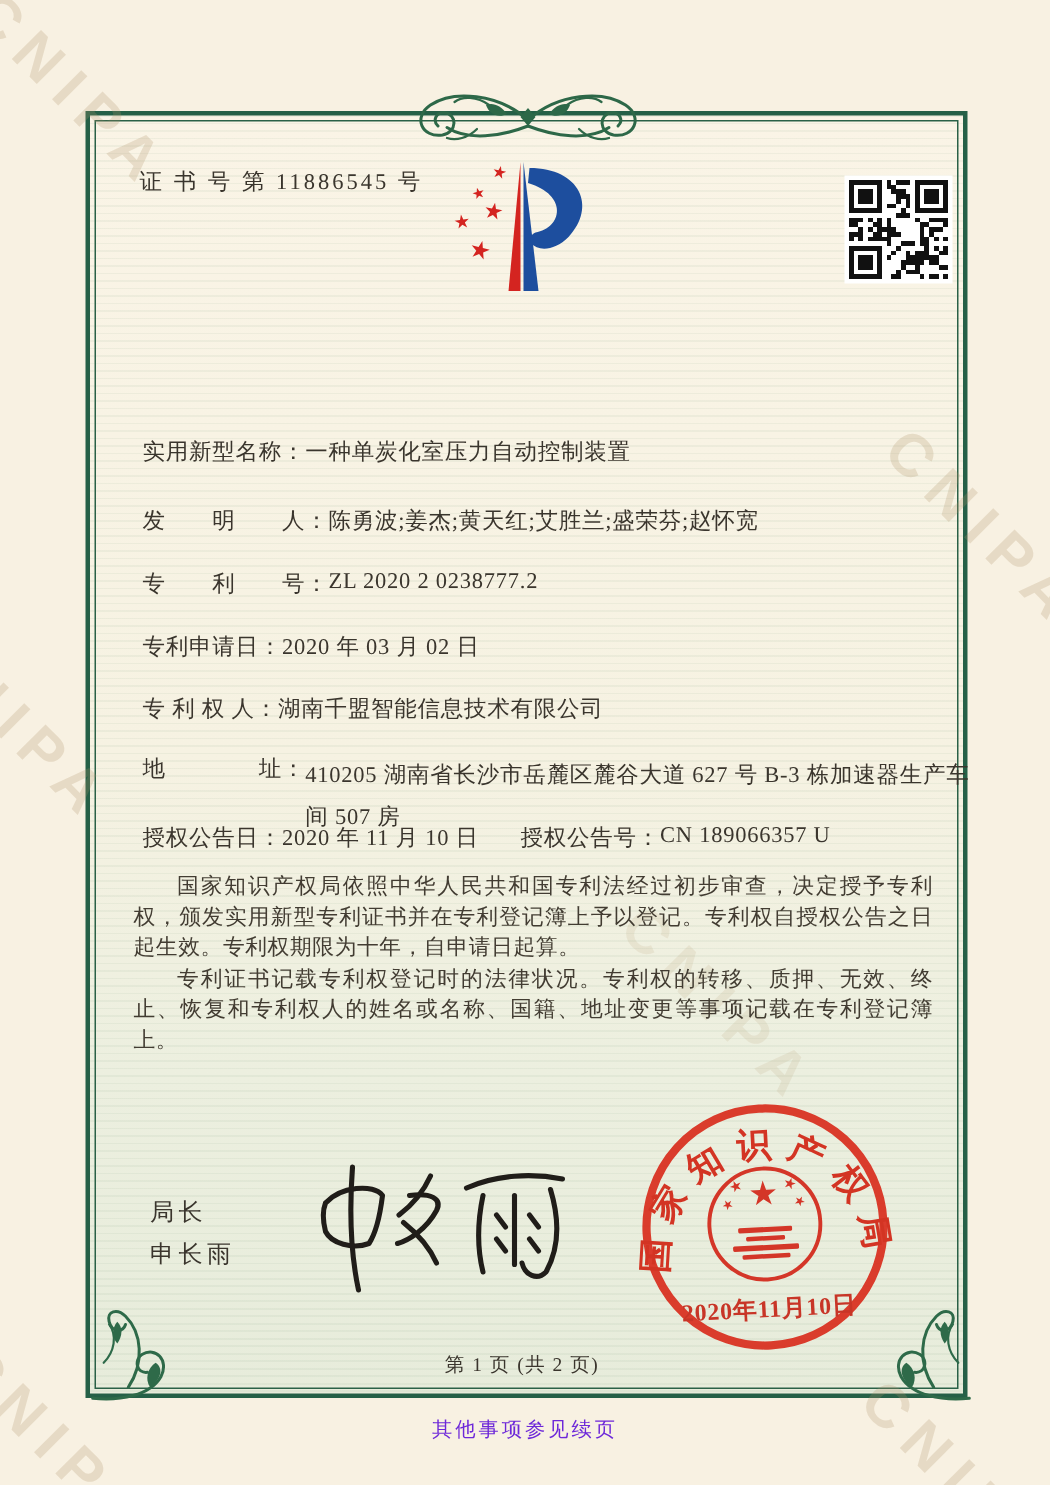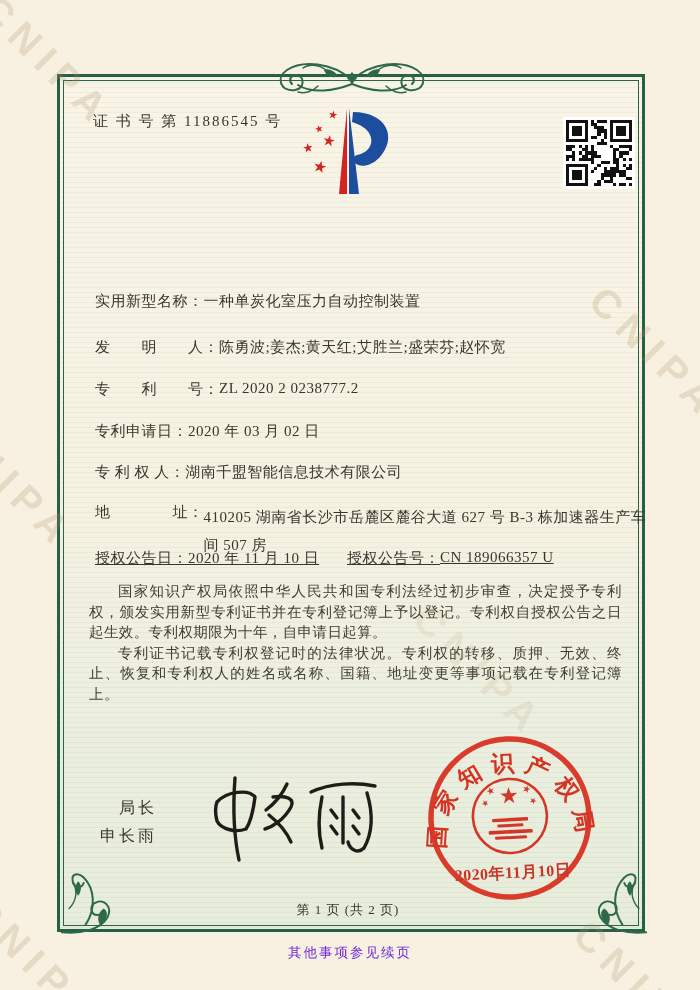--- a/index.html
+++ b/index.html
@@ -49,30 +49,30 @@
   .row{position:absolute;z-index:3;left:95px;display:flex;font-size:15px;letter-spacing:0.5px;}
   .row .lbl{white-space:pre;flex:none;}
   .row-name{top:292px;}
   .row-inventors{top:338px;}
   .row-patentno{top:380px;}
   .row-filing{top:422px;}
   .row-patentee{top:463px;}
   .row-address{top:503px;}
   .row-address .val{width:452px;line-height:28px;}
   .row-grant{top:549px;}
-  .pair{display:flex;text-decoration:underline;}
+  .pair{display:flex;}
   .pair-1{width:252px;flex:none;}
   
   .body-text{
     position:absolute;z-index:3;left:89px;top:581px;width:533px;
     font-size:14.5px;line-height:20.5px;letter-spacing:0.4px;text-align:justify;color:#423c32;
   }
   .body-text p{margin:0;text-indent:2em;}
   
-  .sig-title{position:absolute;z-index:3;left:100px;top:798px;font-size:16px;letter-spacing:3px;font-family:"Liberation Sans","DejaVu Sans",sans-serif;margin-left:19px;}
+  .sig-title{position:absolute;z-index:3;left:100px;top:798px;font-size:16px;letter-spacing:3px;font-family:"Liberation Sans","DejaVu Sans",sans-serif;}
   .sig-name{position:absolute;z-index:3;left:100px;top:826px;font-size:16px;letter-spacing:3px;font-family:"Liberation Sans","DejaVu Sans",sans-serif;}
   .sig-svg{position:absolute;z-index:3;left:203px;top:770px;}
   .seal{position:absolute;z-index:4;left:424px;top:732px;transform:rotate(-3deg);opacity:0.93;}
   
   .page-num{position:absolute;z-index:3;left:57px;top:901px;width:582px;text-align:center;font-size:13px;letter-spacing:1px;}
   .footer-note{position:absolute;z-index:3;left:0;top:944px;width:700px;text-align:center;font-size:13.5px;letter-spacing:2px;color:#6d28d9;}
 </style>
 </head>
 <body>
 

